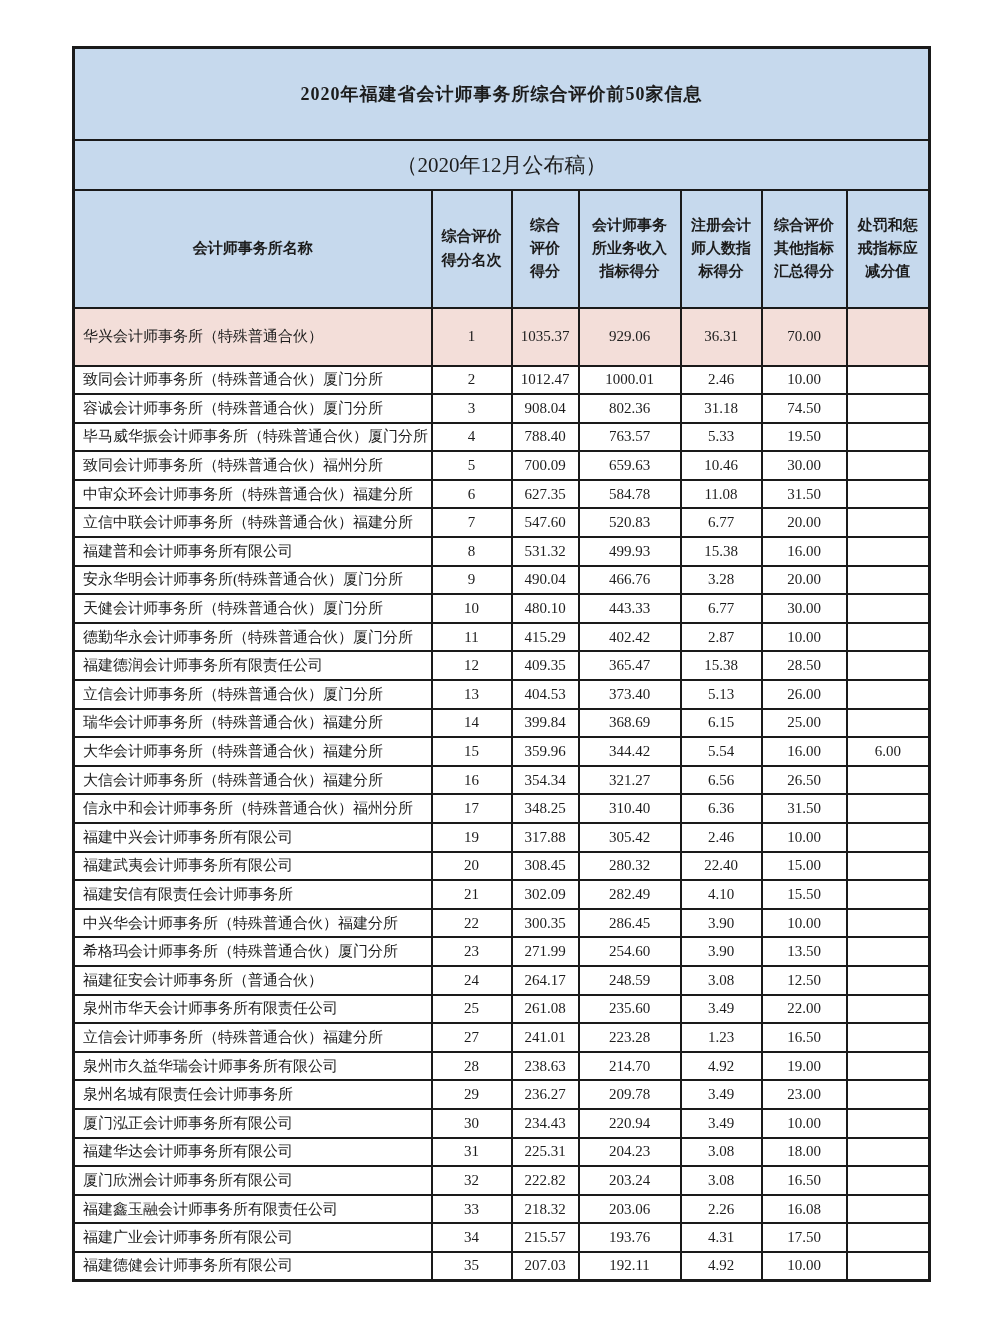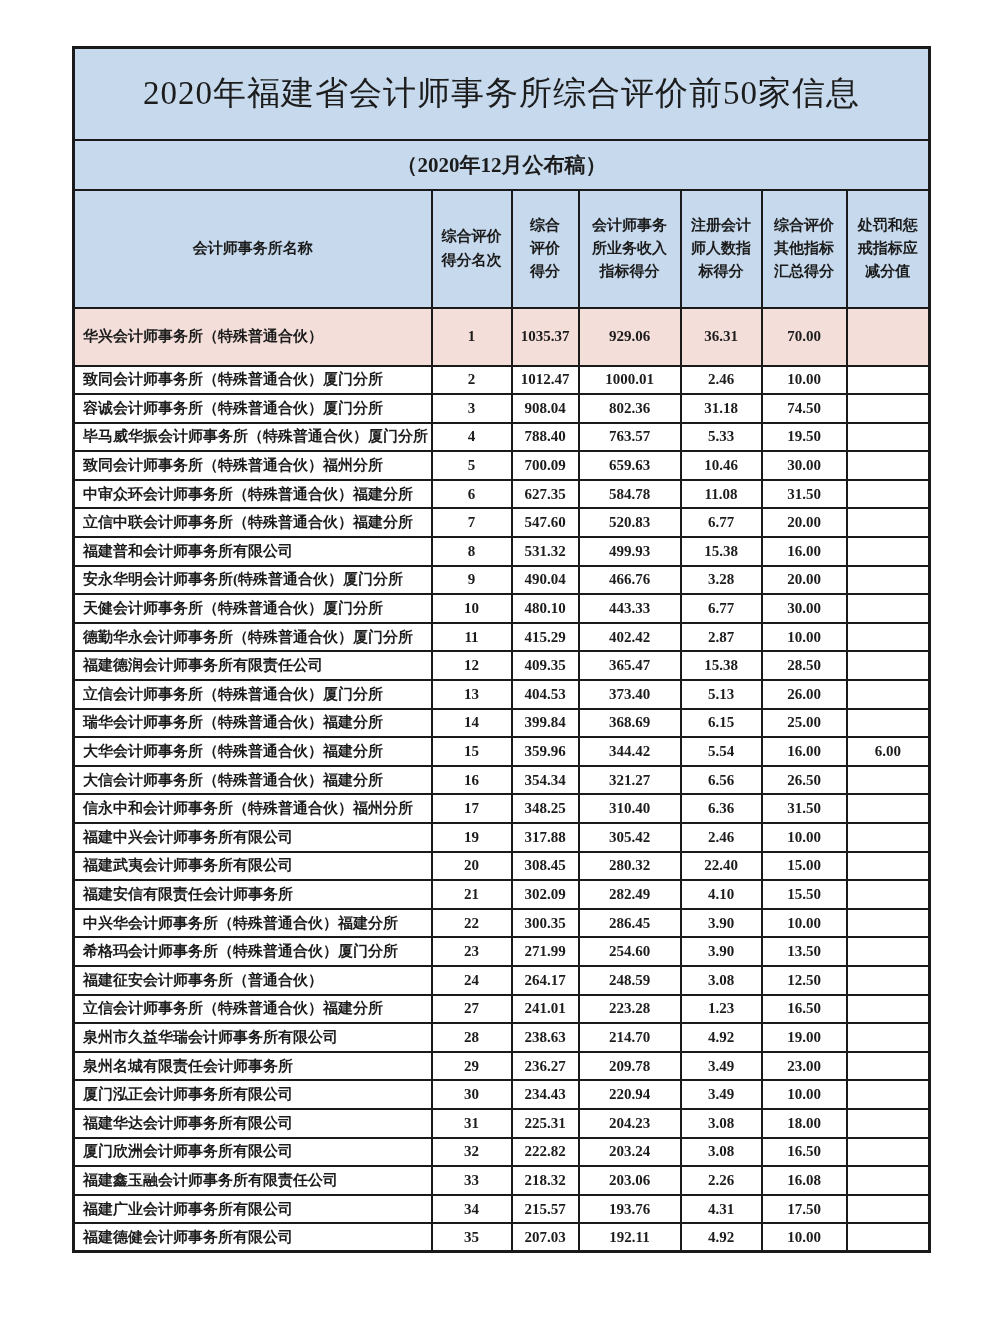--- a/index.html
+++ b/index.html
@@ -22,46 +22,46 @@
     table-layout: fixed;
     border: 3px solid var(--border, #1a1a1a);
   }
   th, td {
     border: 2px solid var(--border, #1a1a1a);
     overflow: hidden;
   }
   .title-cell {
     height: 92px;
     background: var(--header-bg, #c6d9ed);
-    font-size: 33px;
-    font-weight: normal;
+    font-size: 18px;
+    font-weight: bold;
     text-align: center;
     vertical-align: middle;
     letter-spacing: 1px;
   }
   .subtitle-cell {
     height: 50px;
     background: var(--header-bg, #c6d9ed);
     font-size: 21px;
-    font-weight: bold;
+    font-weight: normal;
     text-align: center;
     vertical-align: middle;
   }
   tr.header-row th {
     height: 118px;
     background: var(--header-bg, #c6d9ed);
     font-size: 15px;
     font-weight: bold;
     text-align: center;
     vertical-align: middle;
     white-space: pre-line;
     line-height: 1.55;
     padding: 2px 4px;
   }
-  tbody tr { height: 28.6px; font-weight: bold; }
+  tbody tr { height: 28.6px; }
   tbody tr.highlight { height: 58px; }
   tbody tr.highlight td { background: var(--highlight-bg, #f3ded9); }
   tbody td {
     font-size: 15px;
     vertical-align: middle;
     background: #ffffff;
   }
   tbody td.name {
     text-align: left;
     padding-left: 8px;
@@ -316,20 +316,29 @@
         <tr>
           <td class="name">福建征安会计师事务所（普通合伙）</td>
           <td class="num">24</td>
           <td class="num">264.17</td>
           <td class="num">248.59</td>
           <td class="num">3.08</td>
           <td class="num">12.50</td>
           <td class="num"></td>
         </tr>
         <tr>
+          <td class="name">泉州市华天会计师事务所有限责任公司</td>
+          <td class="num">25</td>
+          <td class="num">261.08</td>
+          <td class="num">235.60</td>
+          <td class="num">3.49</td>
+          <td class="num">22.00</td>
+          <td class="num"></td>
+        </tr>
+        <tr>
           <td class="name">立信会计师事务所（特殊普通合伙）福建分所</td>
           <td class="num">27</td>
           <td class="num">241.01</td>
           <td class="num">223.28</td>
           <td class="num">1.23</td>
           <td class="num">16.50</td>
           <td class="num"></td>
         </tr>
         <tr>
           <td class="name">泉州市久益华瑞会计师事务所有限公司</td>

